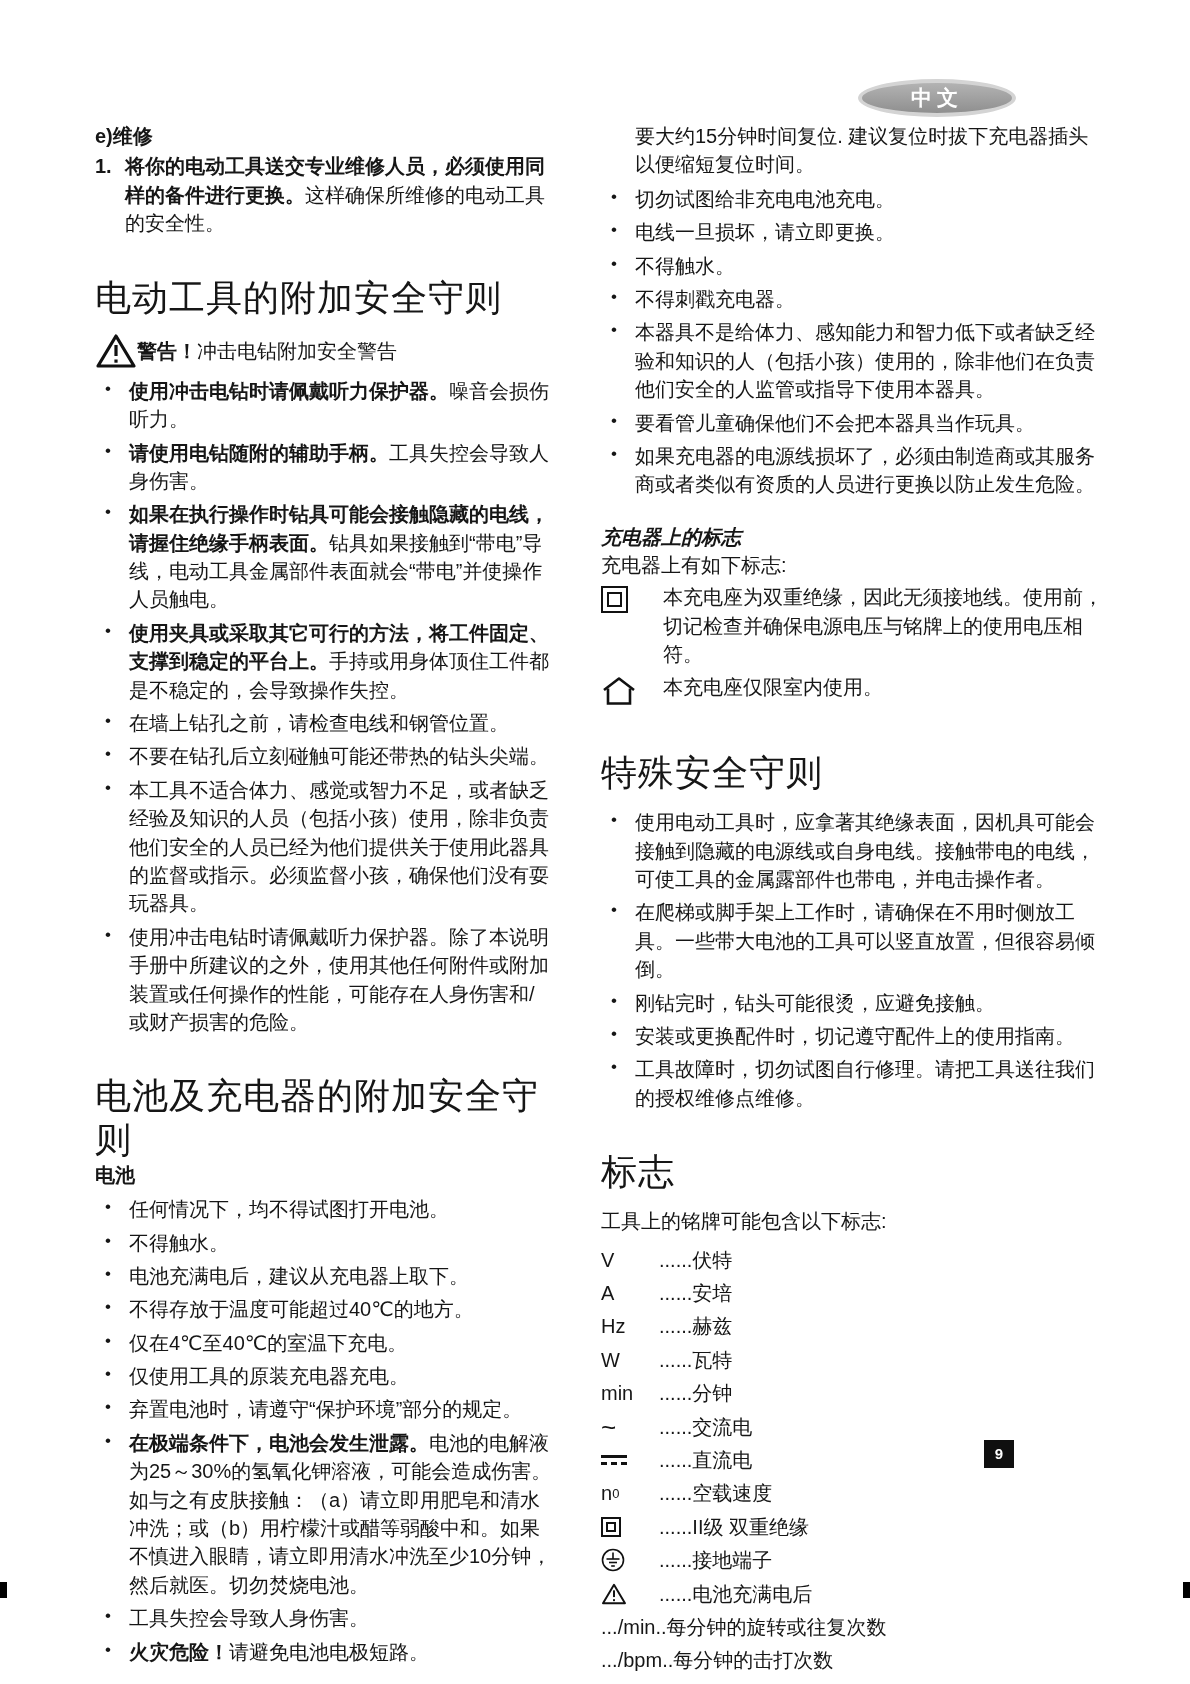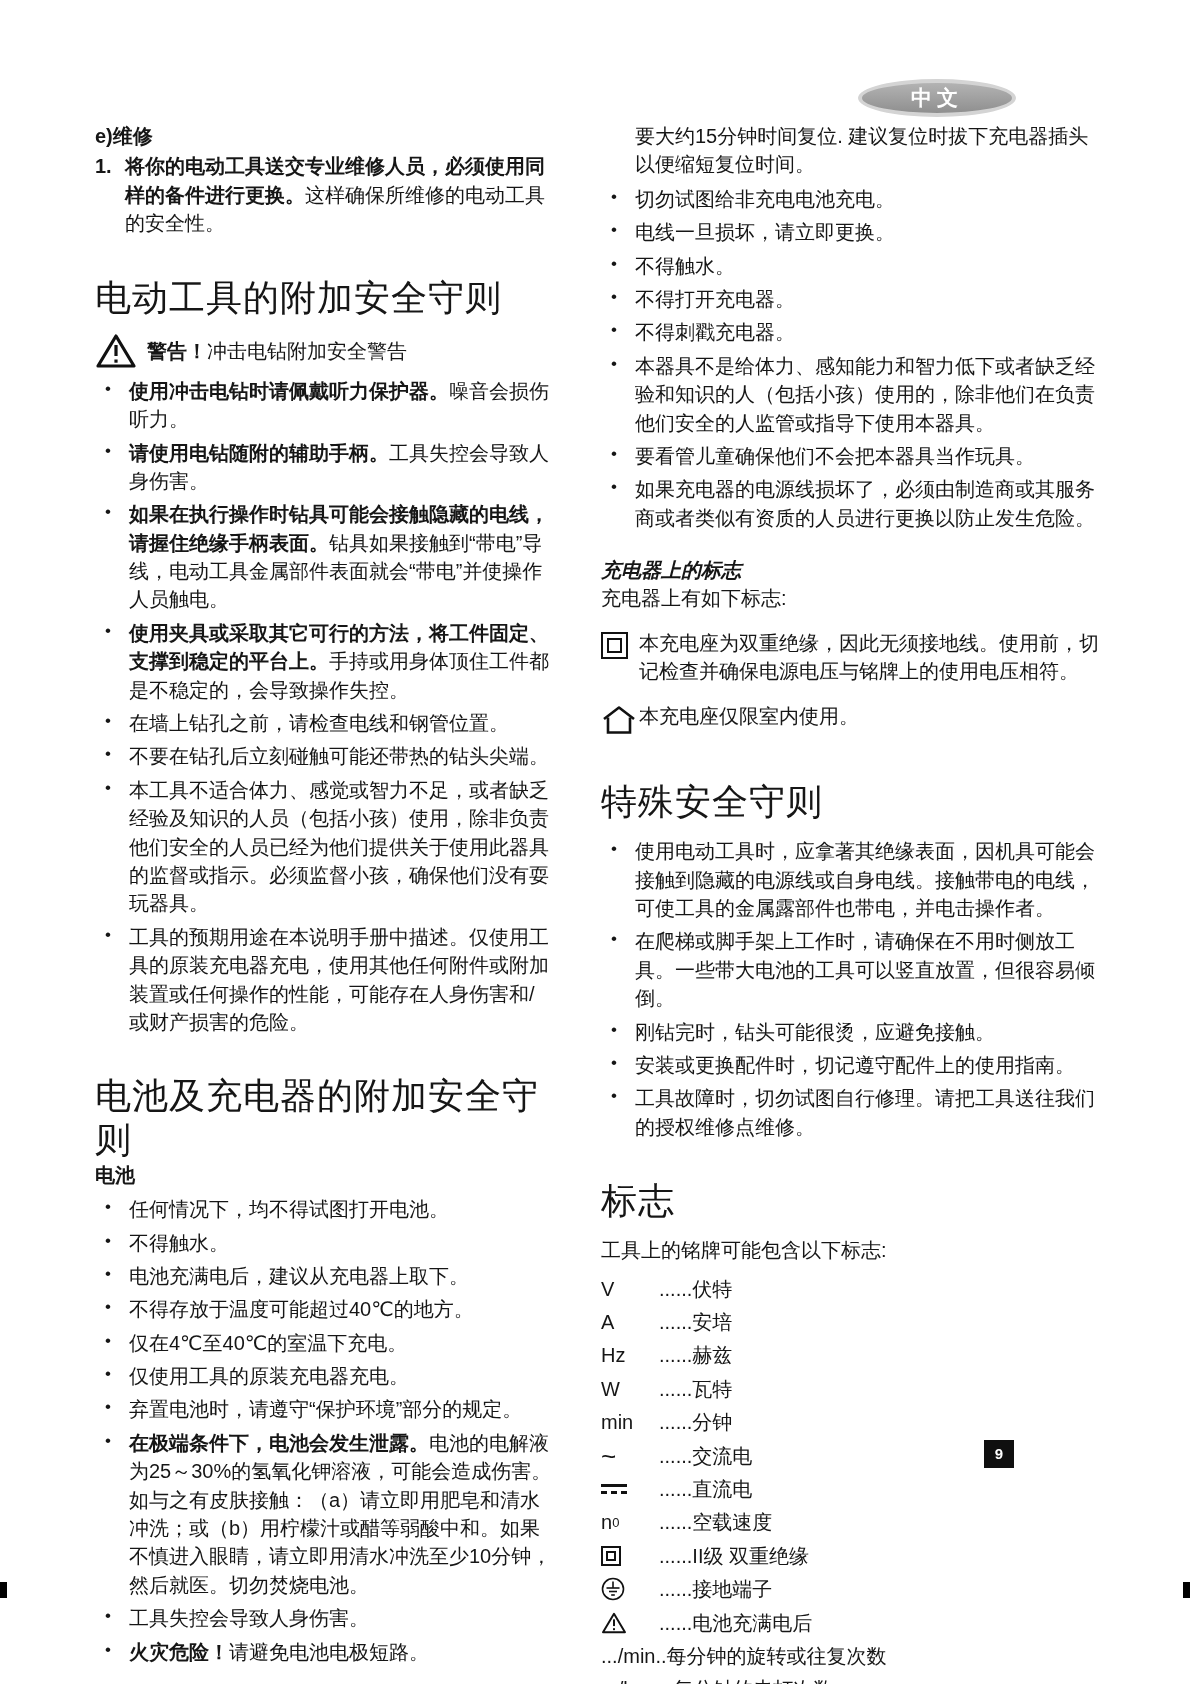--- a/index.html
+++ b/index.html
@@ -34,30 +34,30 @@
   .big-title { font-size: 36px; font-weight: 400; letter-spacing: 1px; margin: 38px 0 14px; line-height: 1.2; }
   .big-title.mb-tight { margin-bottom: 0; }
   .subhead { font-size: 20px; font-weight: 700; margin: 0; }
   .subhead.charger-h { margin-top: 26px; }
   .subhead.marks-head { margin-top: 24px; font-style: italic; }
 
   .numbered { display: flex; margin-top: 2px; }
   .numbered .num { width: 30px; flex: none; font-weight: 700; }
   .numbody { flex: 1; }
 
-  .warnrow { display: flex; align-items: center; gap: 10px; margin: 4px 0 8px; }
+  .warnrow { display: flex; align-items: center; margin: 4px 0 8px; }
   .warnrow svg { flex: none; }
 
   ul.blist { list-style: none; margin: 6px 0 0 0; padding: 0; }
   ul.blist li { position: relative; padding-left: 34px; margin-bottom: 5px; }
   ul.blist li::before { content: "•"; position: absolute; left: 10px; top: 0; font-size: 0.85em; }
 
   .hang { padding-left: 34px; }
 
-  .markrow { display: flex; gap: 0; margin-top: 16px; }
+  .markrow { display: flex; gap: 24px; margin-top: 4px; }
   .markrow .mico { flex: none; width: 38px; padding-top: 3px; }
   .mtext { flex: 1; }
 
   
   .icon-dsq { display: inline-block; width: 20px; height: 20px; border: 2px solid #111; position: relative; box-sizing: border-box; }
   .icon-dsq::after { content: ""; position: absolute; inset: 3px; border: 2px solid #111; }
   .icon-dsq.lg { width: 27px; height: 27px; }
   .icon-dsq.lg::after { inset: 4px; }
 
   
@@ -118,21 +118,21 @@
           <li><b>如果在执行操作时钻具可能会接触隐藏的电线，请握住绝缘手柄表面。</b><span>钻具如果接触到“带电”导线，电动工具金属部件表面就会“带电”并使操作人员触电。</span></li>
 
           <li><b>使用夹具或采取其它可行的方法，将工件固定、支撑到稳定的平台上。</b><span>手持或用身体顶住工件都是不稳定的，会导致操作失控。</span></li>
 
           <li><span>在墙上钻孔之前，请检查电线和钢管位置。</span></li>
 
           <li><span>不要在钻孔后立刻碰触可能还带热的钻头尖端。</span></li>
 
           <li><span>本工具不适合体力、感觉或智力不足，或者缺乏经验及知识的人员（包括小孩）使用，除非负责他们安全的人员已经为他们提供关于使用此器具的监督或指示。必须监督小孩，确保他们没有耍玩器具。</span></li>
 
-          <li><span>工具的预期用途在本说明手册中描述。仅使用工具的原装充电器充电，使用其他任何附件或附加装置或任何操作的性能，可能存在人身伤害和/或财产损害的危险。</span></li>
+          <li><span>使用冲击电钻时请佩戴听力保护器。除了本说明手册中所建议的之外，使用其他任何附件或附加装置或任何操作的性能，可能存在人身伤害和/或财产损害的危险。</span></li>
         </ul>
 
       <h2 class="big-title mb-tight">电池及充电器的附加安全守则</h2>
       <h3 class="subhead">电池</h3>
 
       <ul class="blist">
 
           <li><span>任何情况下，均不得试图打开电池。</span></li>
 
           <li><span>不得触水。</span></li>
@@ -169,21 +169,20 @@
       <p class="hang">要大约15分钟时间复位. 建议复位时拔下充电器插头以便缩短复位时间。</p>
 
       <ul class="blist">
 
           <li><span>切勿试图给非充电电池充电。</span></li>
 
           <li><span>电线一旦损坏，请立即更换。</span></li>
 
           <li><span>不得触水。</span></li>
 
-          <li><span>不得打开充电器。</span></li>
 
           <li><span>不得刺戳充电器。</span></li>
 
           <li><span>本器具不是给体力、感知能力和智力低下或者缺乏经验和知识的人（包括小孩）使用的，除非他们在负责他们安全的人监管或指导下使用本器具。</span></li>
 
           <li><span>要看管儿童确保他们不会把本器具当作玩具。</span></li>
 
           <li><span>如果充电器的电源线损坏了，必须由制造商或其服务商或者类似有资质的人员进行更换以防止发生危险。</span></li>
         </ul>
 

